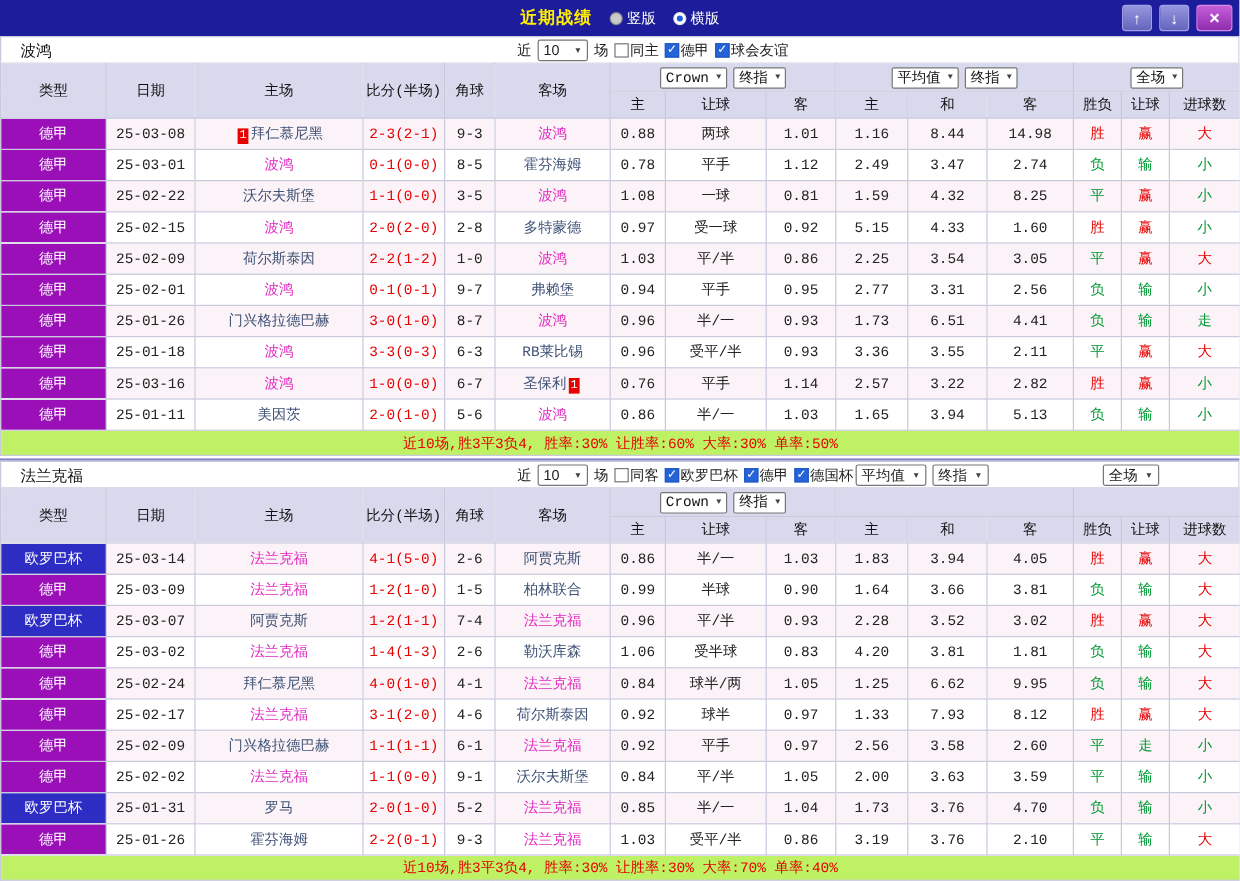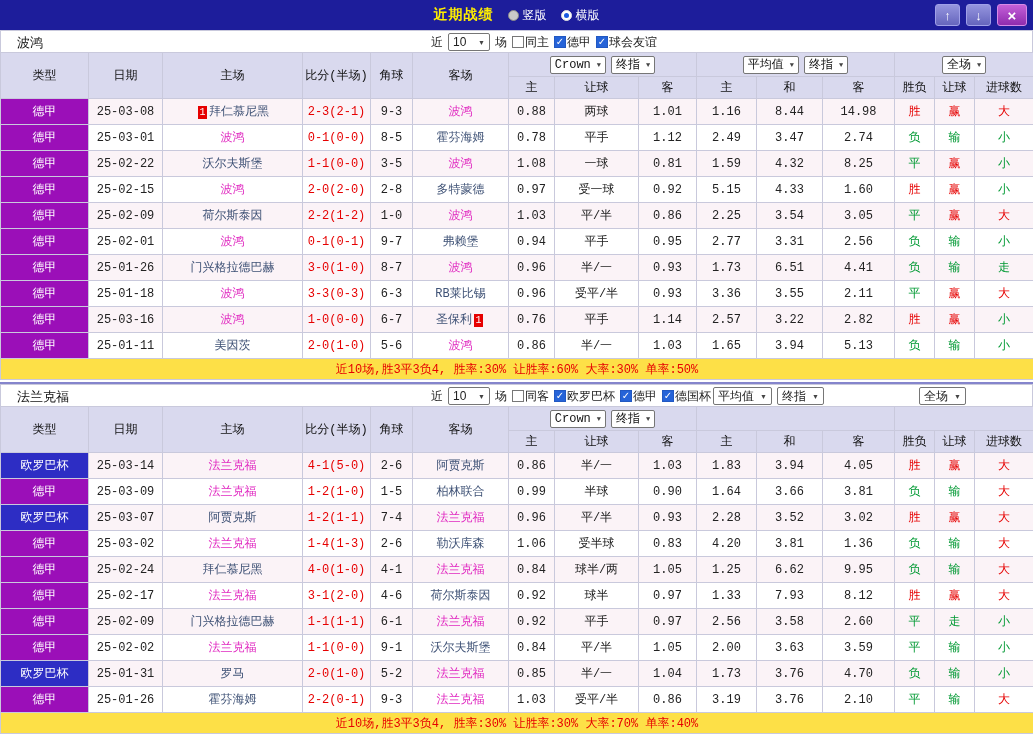--- a/index.html
+++ b/index.html
@@ -43,21 +43,21 @@
   .grid .h2 th { height: 22px; }
   .grid tbody td { height: 26px; background: #fff; }
   .grid tbody tr.alt td { background: #fbf3f7; }
   td.td-league { color: #fff; }
   .team { color: #3f5276; cursor: pointer; }
   .team.hl { color: #e028c0; }
   .td-score span { color: #e60000; }
   .c-red { color: #e60000; }
   .c-green { color: #009933; }
   .badge { display: inline-block; background: #e60000; color: #fff; font-size: 10px; line-height: 13px; min-width: 9px; padding: 0 1px; margin: 0 2px; }
-  td.summary { height: 21px; color: #e60000; background: #fde047; }
+  td.summary { height: 21px; color: #e60000; background: #bef264; }
 </style>
 </head>
 <body>
 
 <div class="window">
 
   <div class="titlebar">
     <div class="tb-center">
       <span class="tb-title">近期战绩</span>
       <span class="radio-item">
@@ -511,21 +511,21 @@
     <td class="td-date"><span>25-03-02</span></td>
     <td class="td-team"><span class="team hl">法兰克福</span></td>
     <td class="td-score"><span>1-4(1-3)</span></td>
     <td class="td-corner"><span>2-6</span></td>
     <td class="td-team"><span class="team">勒沃库森</span></td>
     <td><span>1.06</span></td>
     <td><span>受半球</span></td>
     <td><span>0.83</span></td>
     <td><span>4.20</span></td>
     <td><span>3.81</span></td>
-    <td><span>1.36</span></td>
+    <td><span>1.81</span></td>
     <td><span class="c-green">负</span></td>
     <td><span class="c-green">输</span></td>
     <td><span class="c-red">大</span></td>
   </tr>
           <tr class="alt">
     <td class="td-league" style="background: rgb(155, 15, 184);"><span>德甲</span></td>
     <td class="td-date"><span>25-02-24</span></td>
     <td class="td-team"><span class="team">拜仁慕尼黑</span></td>
     <td class="td-score"><span>4-0(1-0)</span></td>
     <td class="td-corner"><span>4-1</span></td>

